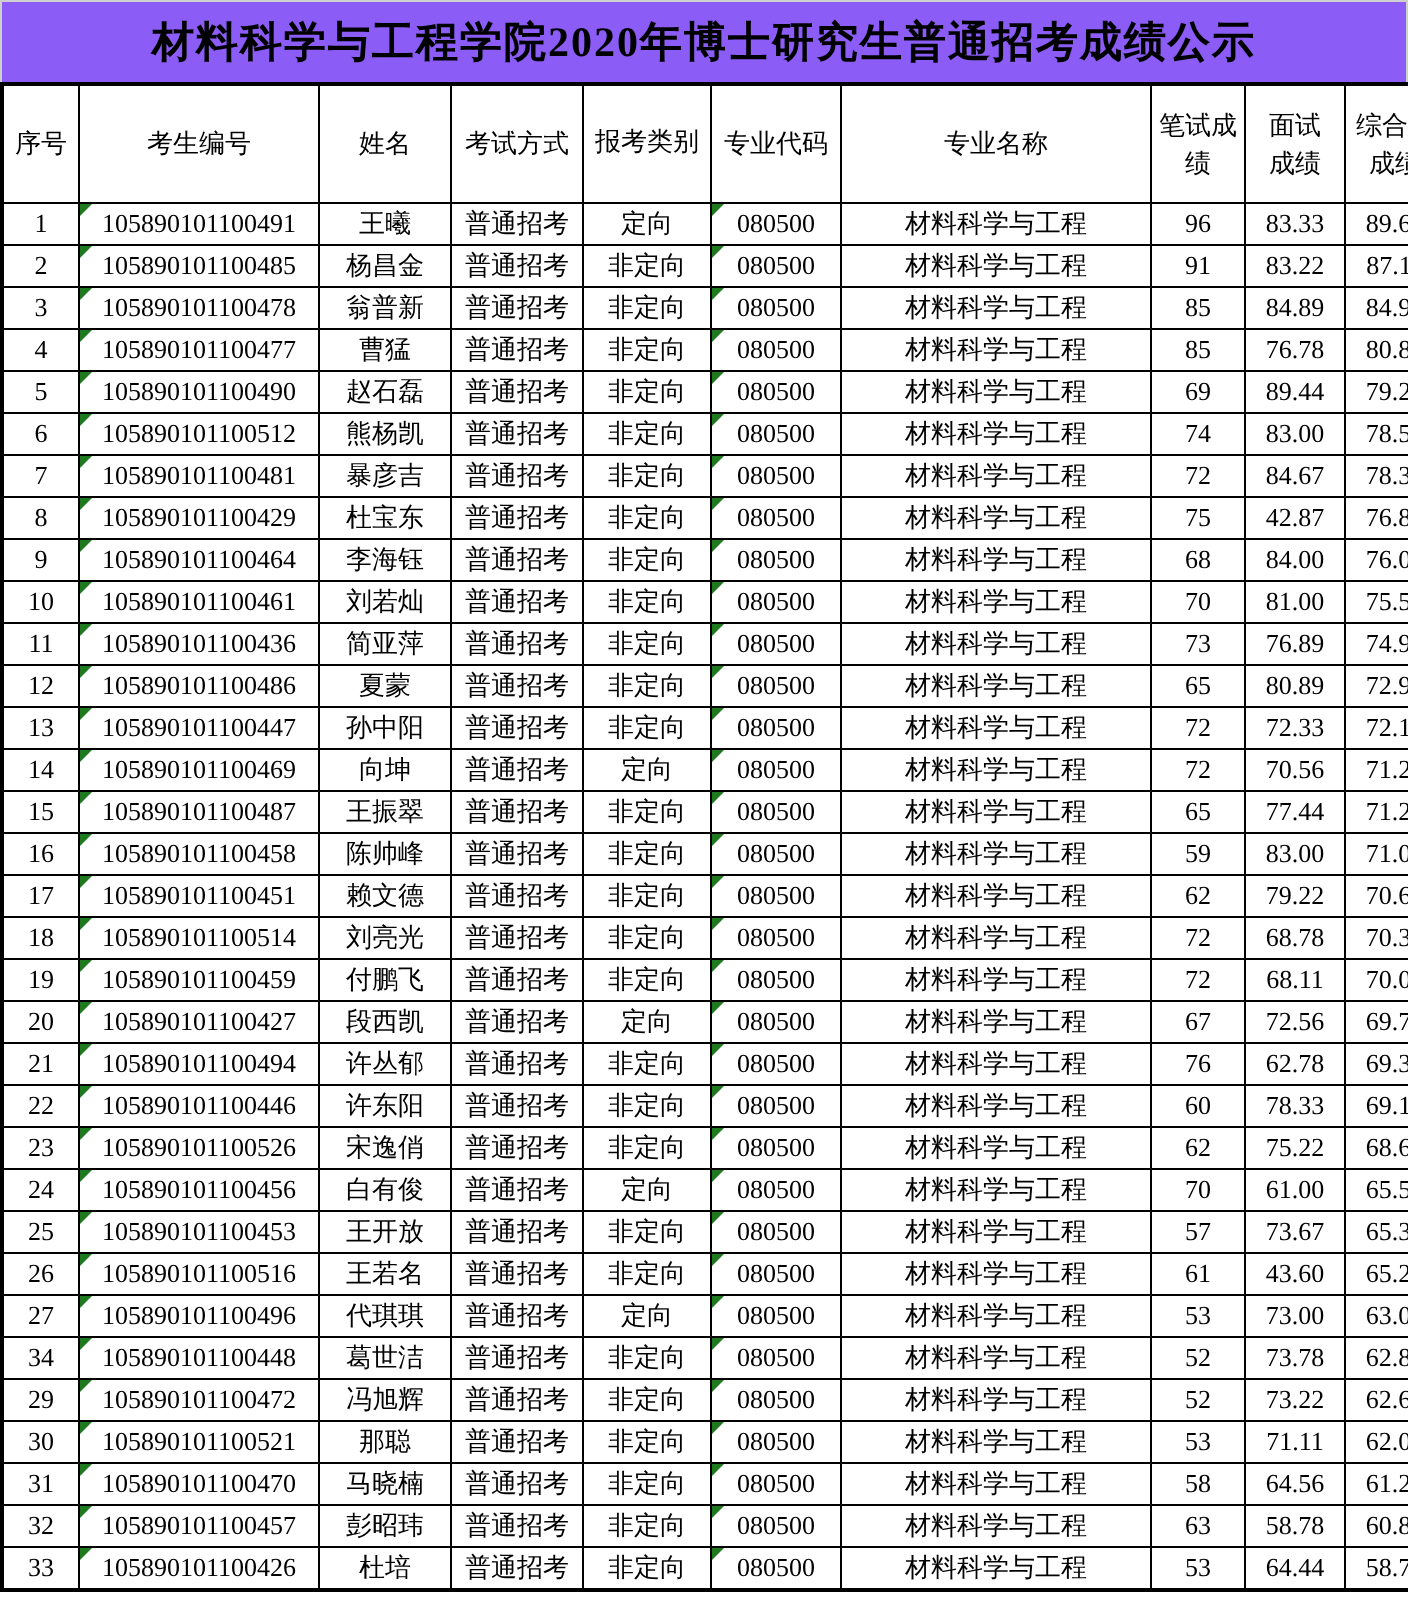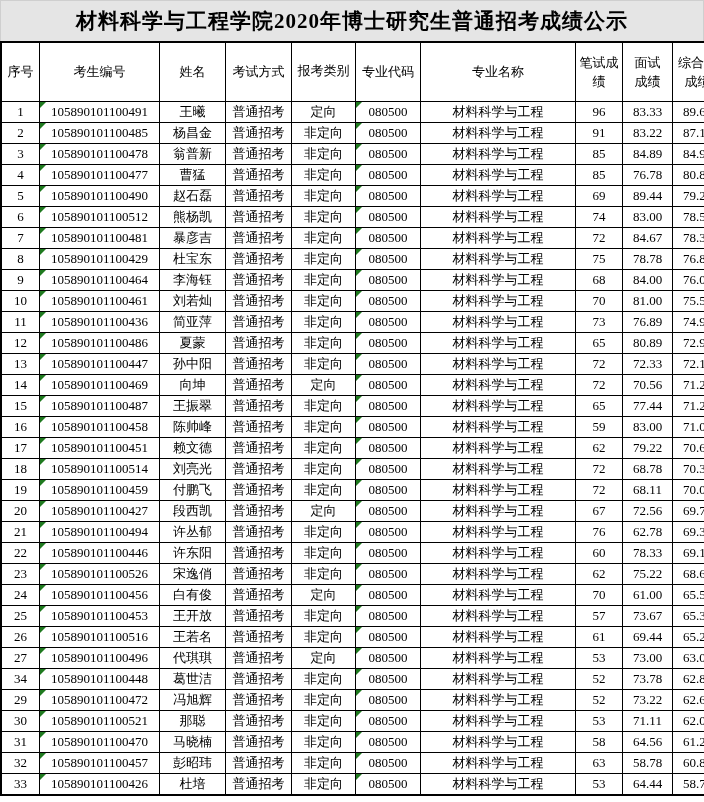--- a/index.html
+++ b/index.html
@@ -6,21 +6,21 @@
   body { font-family: "Liberation Serif", "DejaVu Serif", serif; color: #000; }
   .sheet { width: 704px; background: #fff; }
   .title-bar {
     box-sizing: border-box;
     height: 41px;
     border-top: 1px solid #cfcfcf;
     border-left: 1px solid #cfcfcf;
     border-right: 1px solid #cfcfcf;
     display: flex; align-items: center; justify-content: center;
     font-size: 21px; font-weight: bold; letter-spacing: 1px;
-    background: #e5e5e5;
+    background: #8b5cf6;
   }
   table.results {
     border-collapse: collapse;
     table-layout: fixed;
     width: 704px;
     border: 2px solid #000;
   }
   .results th, .results td {
     border: 1px solid #000;
     text-align: center;
@@ -172,21 +172,21 @@
         </tr>
         <tr>
           <td class="c0">8</td>
           <td class="c1"><span class="tri"></span>105890101100429</td>
           <td class="c2">杜宝东</td>
           <td class="c3">普通招考</td>
           <td class="c4">非定向</td>
           <td class="c5"><span class="tri"></span>080500</td>
           <td class="c6">材料科学与工程</td>
           <td class="c7">75</td>
-          <td class="c8">78.78</td>
+          <td class="c8">42.87</td>
           <td class="c9">76.89</td>
         </tr>
         <tr>
           <td class="c0">9</td>
           <td class="c1"><span class="tri"></span>105890101100464</td>
           <td class="c2">李海钰</td>
           <td class="c3">普通招考</td>
           <td class="c4">非定向</td>
           <td class="c5"><span class="tri"></span>080500</td>
           <td class="c6">材料科学与工程</td>
@@ -388,21 +388,21 @@
         </tr>
         <tr>
           <td class="c0">26</td>
           <td class="c1"><span class="tri"></span>105890101100516</td>
           <td class="c2">王若名</td>
           <td class="c3">普通招考</td>
           <td class="c4">非定向</td>
           <td class="c5"><span class="tri"></span>080500</td>
           <td class="c6">材料科学与工程</td>
           <td class="c7">61</td>
-          <td class="c8">69.44</td>
+          <td class="c8">43.60</td>
           <td class="c9">65.22</td>
         </tr>
         <tr>
           <td class="c0">27</td>
           <td class="c1"><span class="tri"></span>105890101100496</td>
           <td class="c2">代琪琪</td>
           <td class="c3">普通招考</td>
           <td class="c4">定向</td>
           <td class="c5"><span class="tri"></span>080500</td>
           <td class="c6">材料科学与工程</td>

